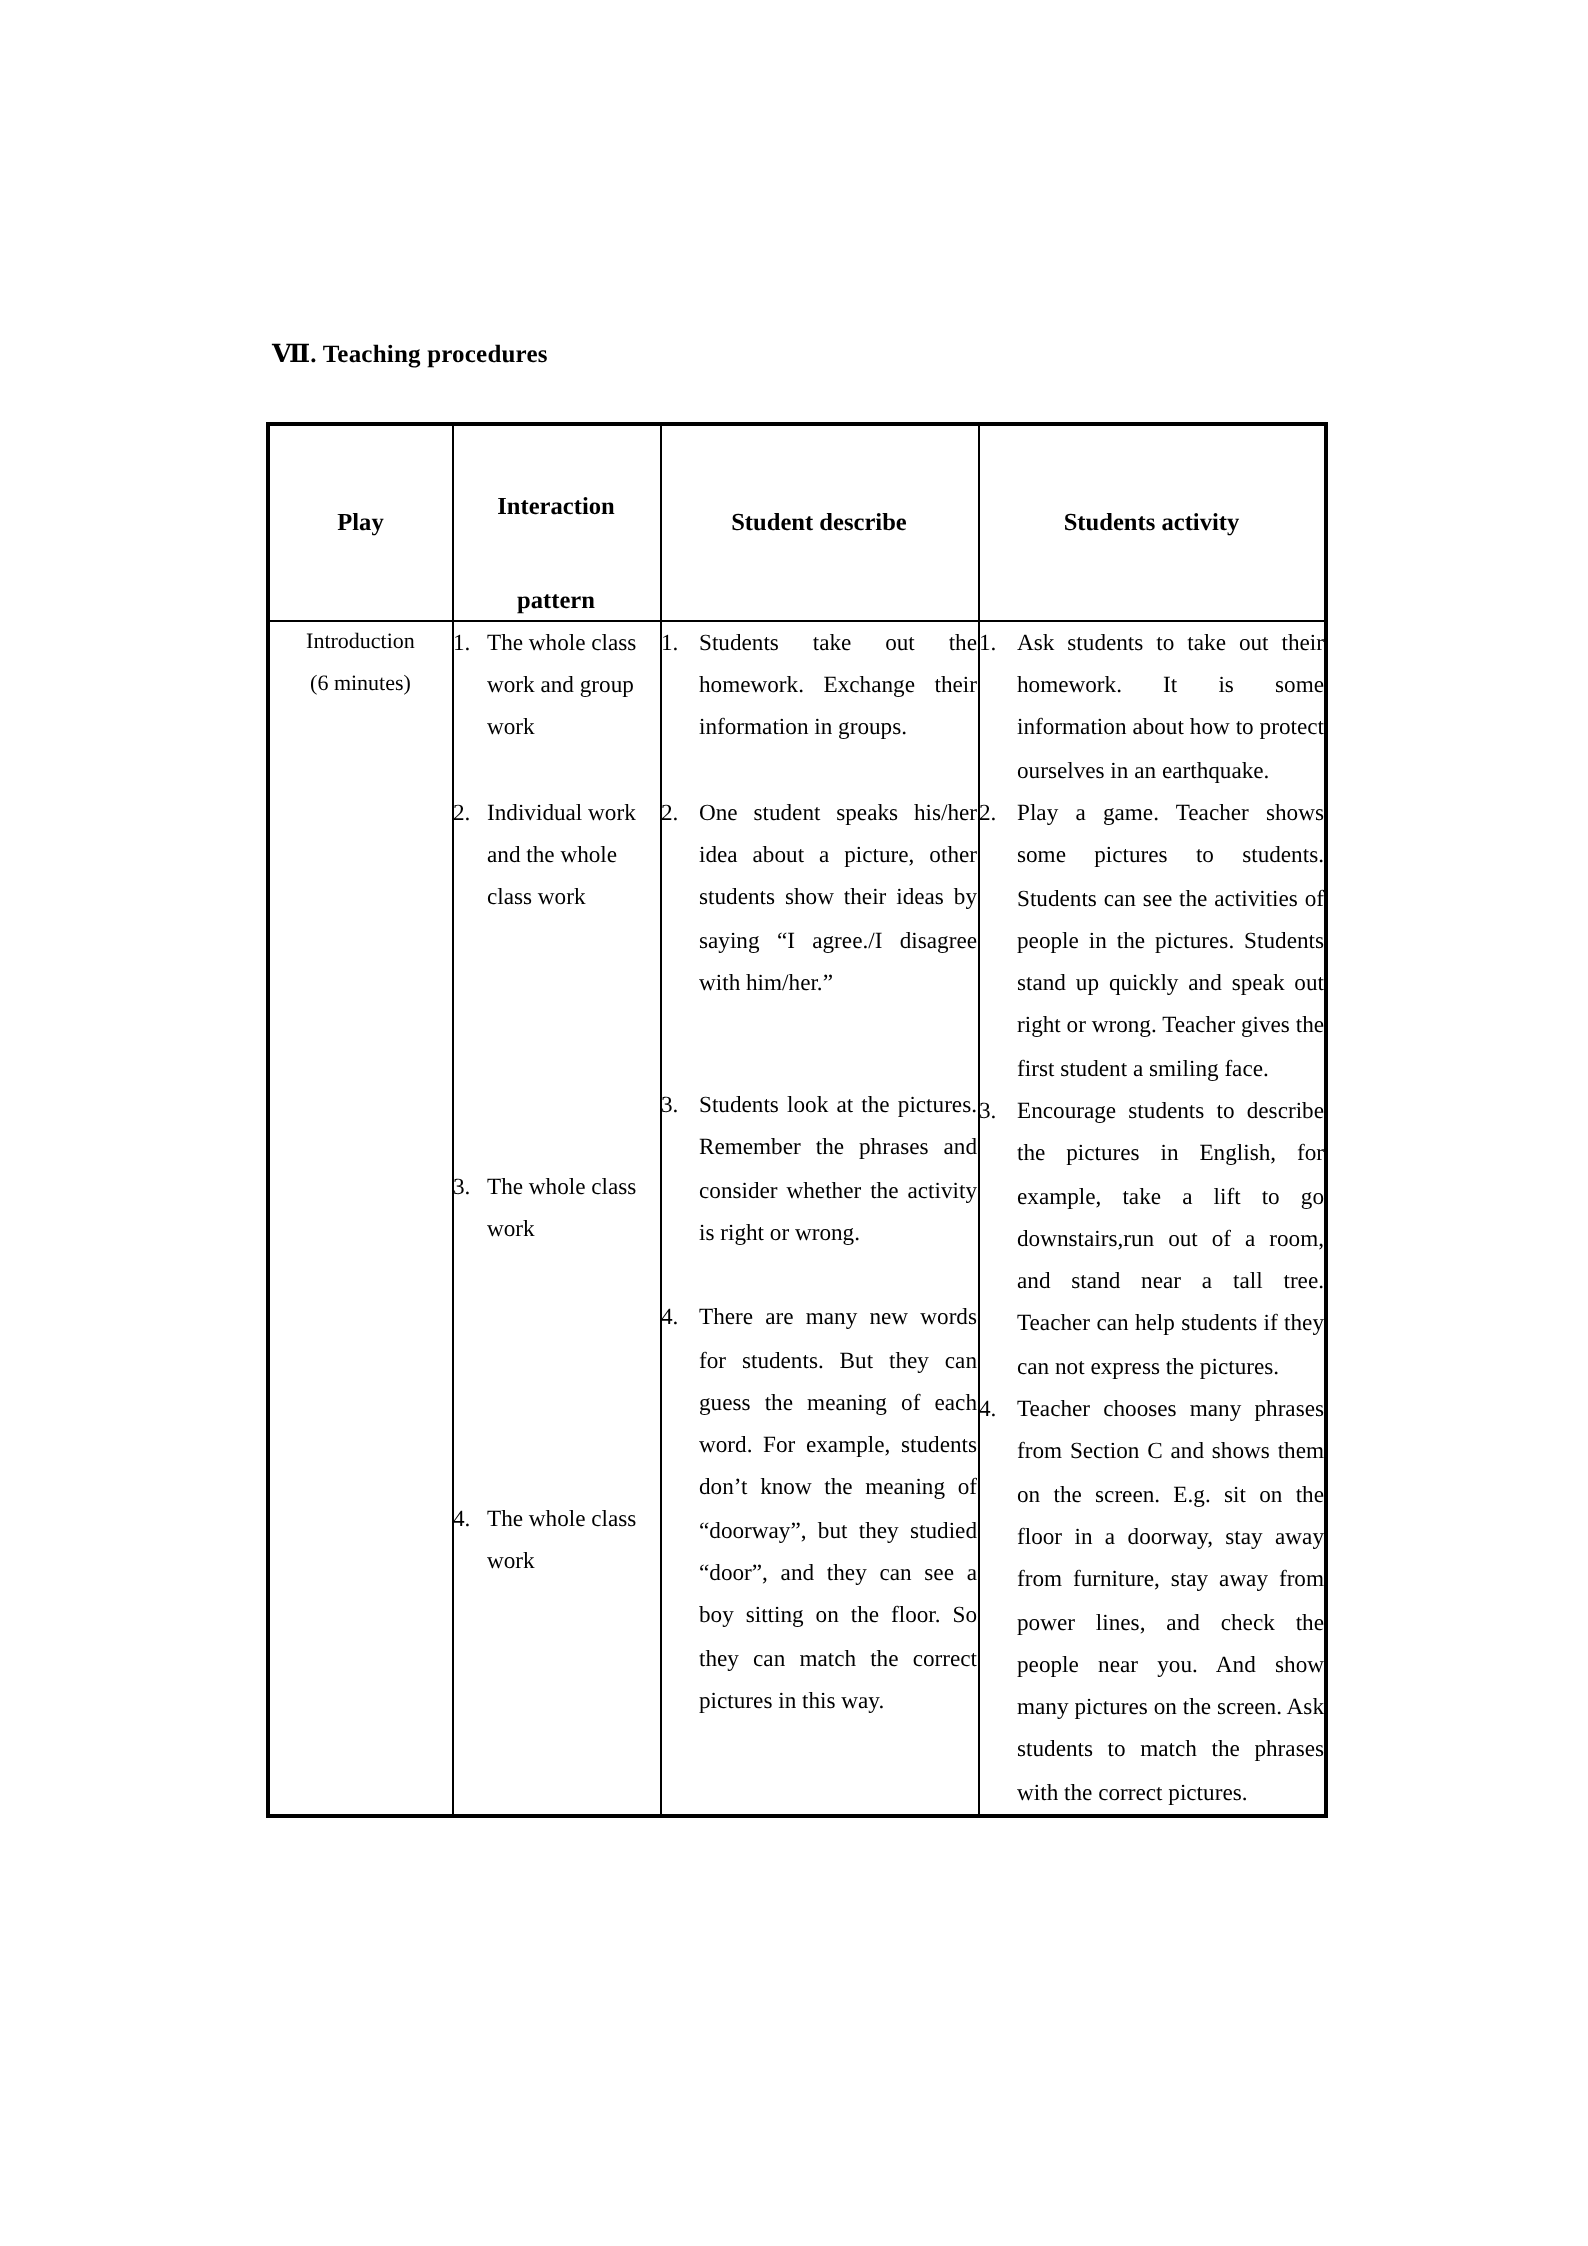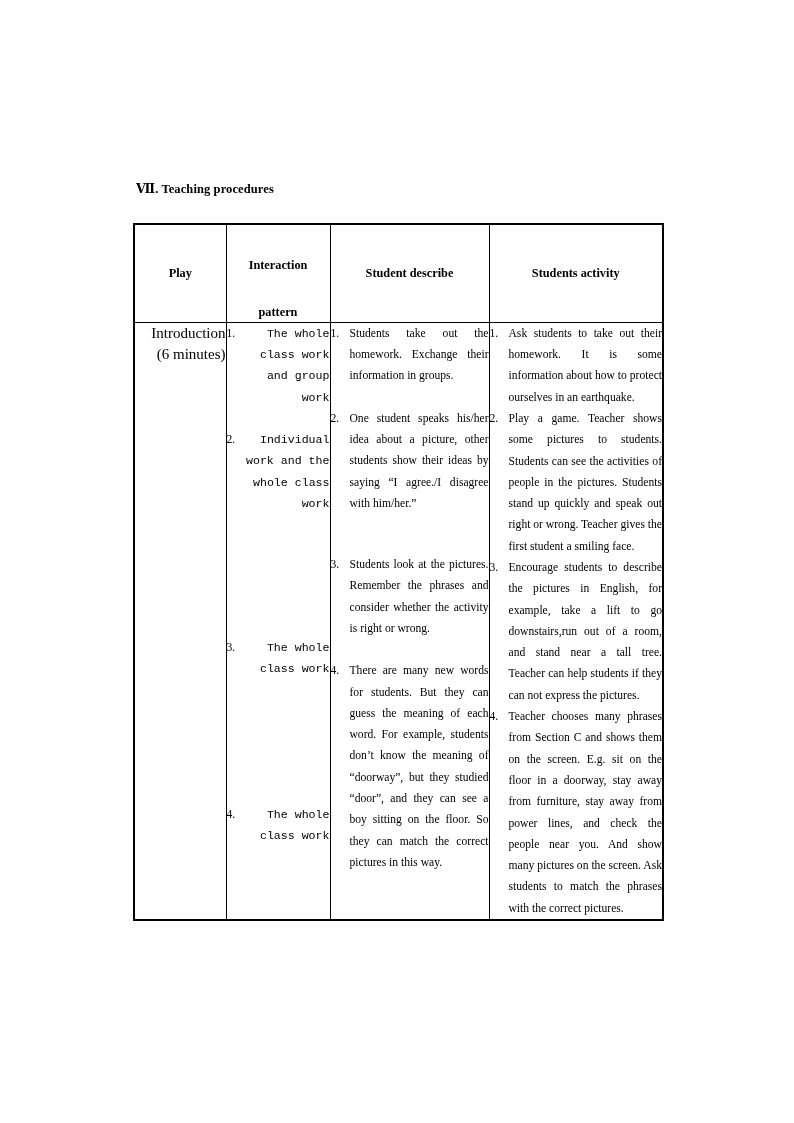--- a/index.html
+++ b/index.html
@@ -11,21 +11,21 @@
     width: 794px;
     height: 1123px;
     position: relative;
     font-family: "Liberation Serif", "DejaVu Serif", serif;
     color: #000000;
     overflow: hidden;
   }
 
   .page {
     position: absolute;
-    left: 0; top: 16px;
+    left: 0; top: 4px;
     width: 794px;
     height: 928px;
   }
 
   
   .section-title {
     position: absolute;
     left: 136px;
     top: 165px;
     font-size: 12.5px;
@@ -71,23 +71,23 @@
   .hdr th .two-line { display: block; margin-top: 32px; }
 
   
   .cell {
     padding: 8px 7px 8px 6px;
     font-size: 11.6px;
     line-height: 21.3px;
   }
   .cell-step {
     vertical-align: middle;
-    text-align: right;
+    text-align: center;
     padding-left: 12px;
-    font-size: 15px;
+    font-size: 11px;
     line-height: 21.3px;
   }
   .cell-step .step-line { display: block; white-space: nowrap; }
 
   
   .nlist {
     margin: 0;
     padding: 0;
     list-style: none;
   }
@@ -99,21 +99,21 @@
   .nlist li .num {
     position: absolute;
     left: 0;
     top: 0;
     width: 17px;
     text-align: left;
   }
   .nlist li .body { display: block; }
 
   
-  .col-inter .nlist li .body { text-align: right; font-family: Liberation Mono, monospace; }
+  .col-inter .nlist li .body { text-align: left; }
   .col-stud  .nlist li .body { text-align: justify; text-justify: inter-word; }
   .col-teach .nlist li .body { text-align: justify; text-justify: inter-word; }
 
   .col-inter .nlist li { padding-left: 17px; }
   .col-inter .nlist li .num { width: 15px; }
 
   
   .gap-a { height: 21px; }
   .gap-b { height: 21px; }
 

